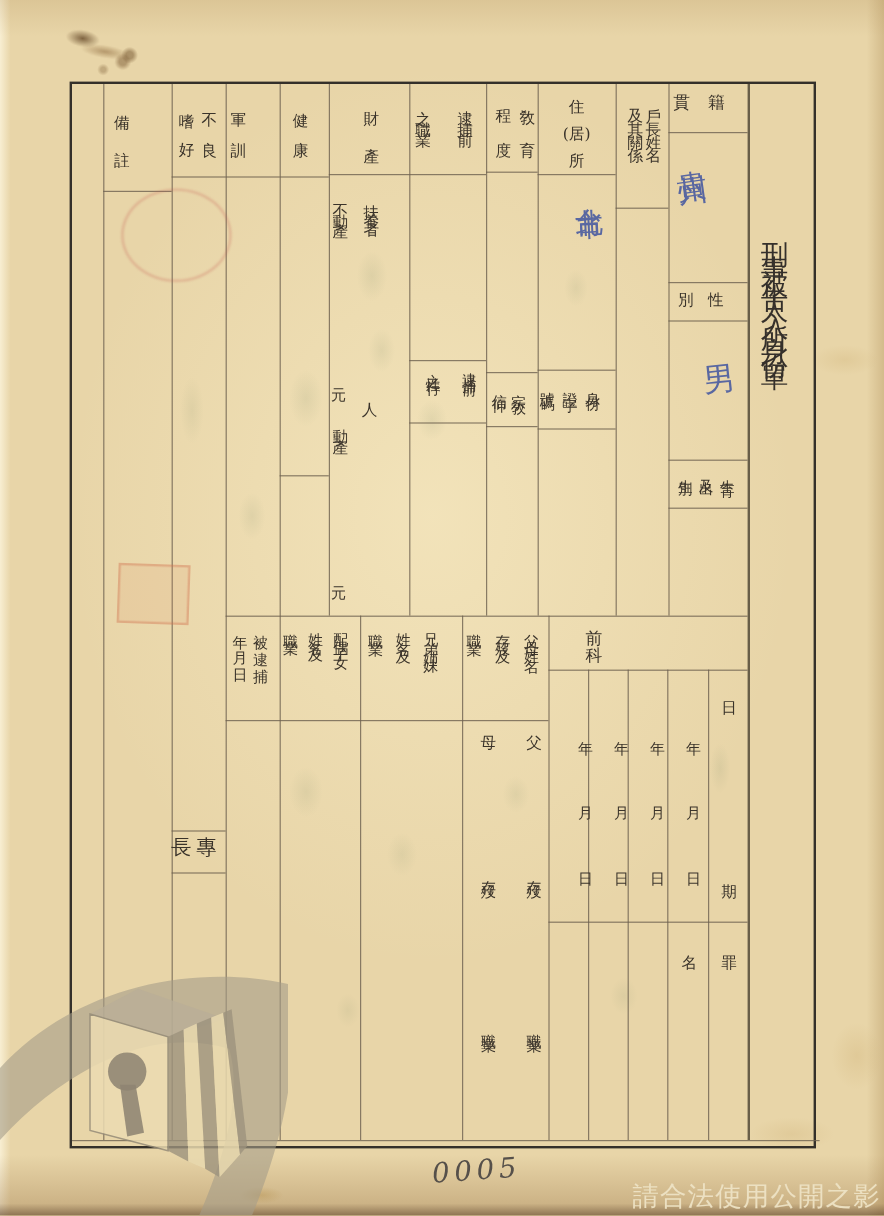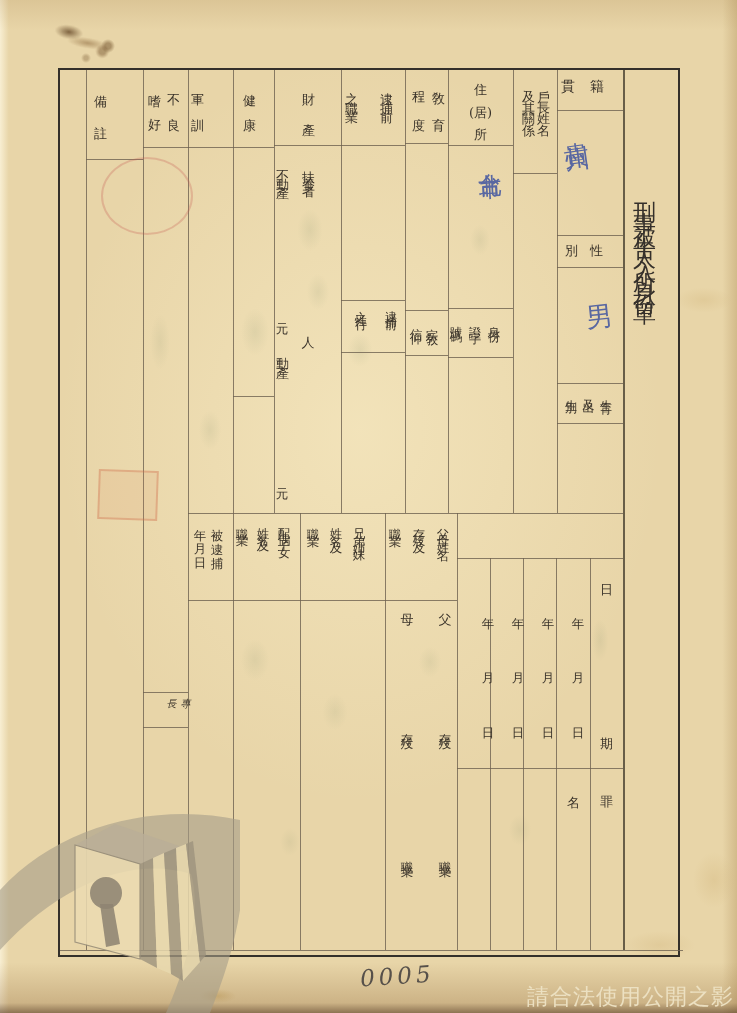--- a/index.html
+++ b/index.html
@@ -147,22 +147,23 @@
   <div class="lbl v" style="left:347px;top:301px;width:59px;font-size:12px;letter-spacing:4px;line-height:30px;">逮捕前
 之性行</div>
 
   <div class="lbl v" style="left:300px;top:160px;width:16px;font-size:13px;letter-spacing:7px;line-height:16px;">扶養者</div>
   <div class="lbl c" style="left:300px;top:336px;width:16px;font-size:13px;">人</div>
   <div class="lbl v" style="left:274px;top:160px;width:16px;font-size:13px;letter-spacing:8px;line-height:16px;">不動產</div>
   <div class="lbl c" style="left:274px;top:323px;width:16px;font-size:12.5px;">元</div>
   <div class="lbl v" style="left:274px;top:347px;width:16px;font-size:13px;letter-spacing:9px;line-height:16px;">動產</div>
   <div class="lbl c" style="left:274px;top:488px;width:16px;font-size:12.5px;">元</div>
 
-  <div class="lbl rtl" style="left:158px;top:699px;width:45px;font-size:10px;letter-spacing:4px;font-style:italic;">專長</div>
-
+  <div class="lbl rtl" style="left:141px;top:699px;width:45px;font-size:17px;letter-spacing:4px;">專長</div>
+
+  <div class="lbl rtl" style="left:457px;top:526px;width:164px;font-size:14px;letter-spacing:88px;">前科</div>
   <div class="lbl v" style="left:590px;top:574px;width:33px;font-size:13px;letter-spacing:152px;line-height:33px;">日期</div>
   <div class="lbl v" style="left:590px;top:785px;width:33px;font-size:13px;letter-spacing:122px;line-height:33px;">罪名</div>
   <div class="lbl v" style="left:481px;top:607px;width:15px;font-size:12.5px;letter-spacing:55px;line-height:15px;">年月日</div>
   <div class="lbl v" style="left:511px;top:607px;width:15px;font-size:12.5px;letter-spacing:55px;line-height:15px;">年月日</div>
   <div class="lbl v" style="left:541px;top:607px;width:15px;font-size:12.5px;letter-spacing:55px;line-height:15px;">年月日</div>
   <div class="lbl v" style="left:571px;top:607px;width:15px;font-size:12.5px;letter-spacing:55px;line-height:15px;">年月日</div>
 
   <div class="lbl v" style="left:387px;top:518px;width:68px;font-size:12.5px;letter-spacing:7px;line-height:24px;">父母姓名
 存歿及
 職業</div>

